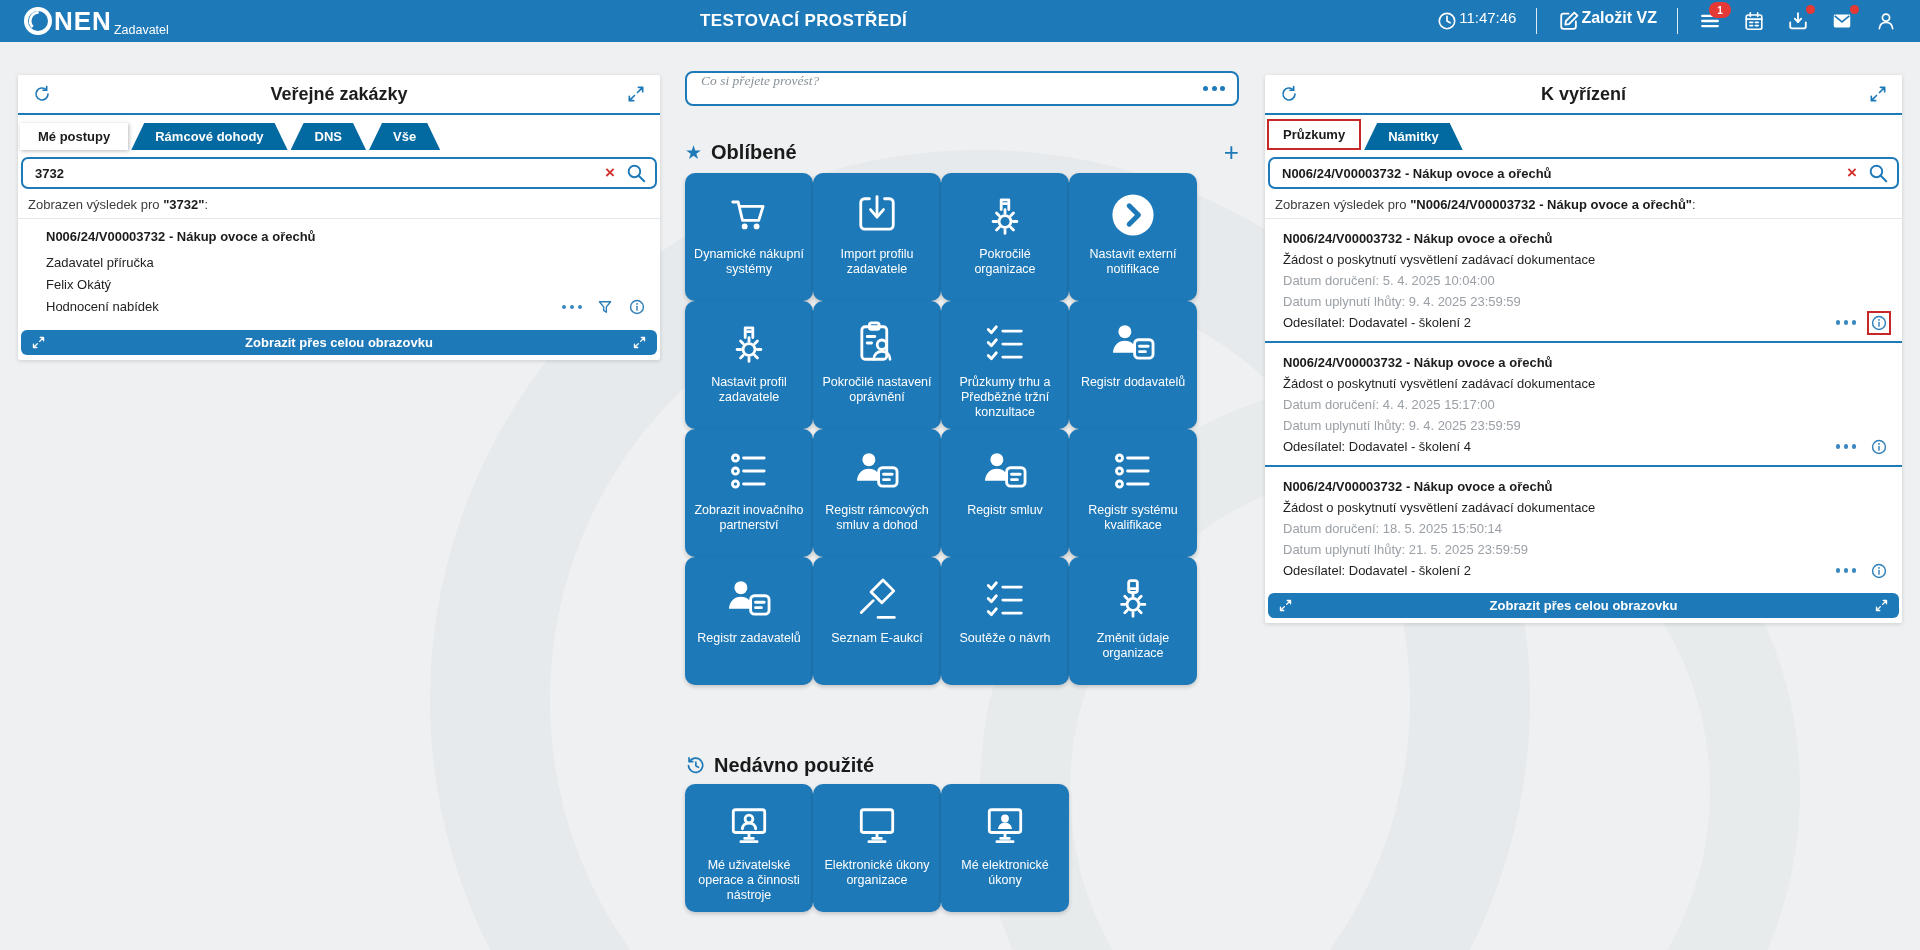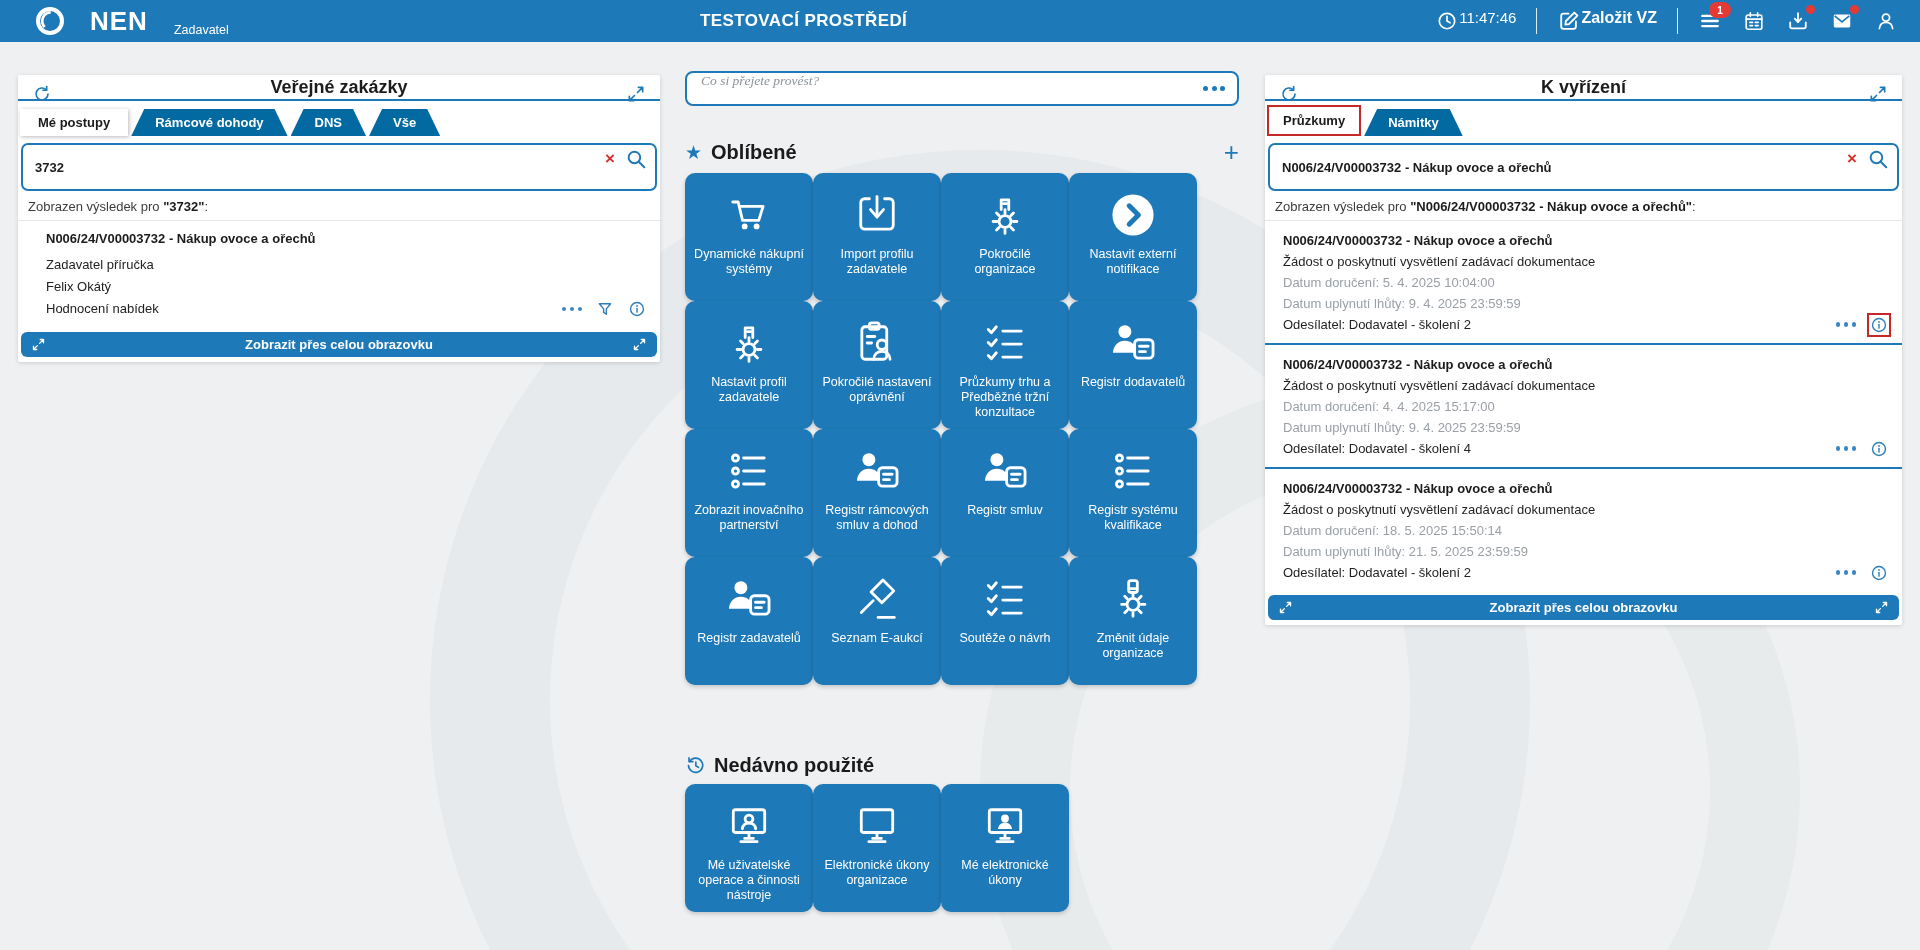--- a/index.html
+++ b/index.html
@@ -4,21 +4,21 @@
 <style>
   html,body{margin:0;padding:0}
   body{
     width:1920px;height:950px;overflow:hidden;position:relative;
     background:#eef0f1;color:#1c1c1c;
     font-family:"Liberation Sans",sans-serif;font-size:13px;
   }
   
   .topbar{position:absolute;inset:0 0 auto 0;height:42px;background:#1E79B8;color:#fff;
     display:flex;align-items:center;z-index:10}
-  .brand{display:flex;align-items:center;gap:24px;padding-left:34px;cursor:pointer}
+  .brand{display:flex;align-items:center;gap:0;padding-left:22px;cursor:pointer}
   .brand-name{font-size:26px;font-weight:700;letter-spacing:1px;line-height:1}
   .brand-sub{font-size:12.5px;position:relative;top:9px;margin-left:2px}
   .env-title{position:absolute;left:700px;top:11px;font-size:17px;font-weight:700;letter-spacing:.4px}
   .topbar-right{margin-left:auto;display:flex;align-items:center;gap:20px;padding-right:22px}
   .tb-group{display:flex;align-items:flex-start;gap:0}
   .tb-divider{width:1px;height:26px;background:rgba(255,255,255,.85)}
   .tb-time{font-size:15px}
   .tb-newvz{font-size:16px;font-weight:700;cursor:pointer}
   .tb-icon{position:relative;width:24px;height:24px;display:flex;align-items:center;justify-content:center;cursor:pointer}
   .tb-icon svg{width:22px;height:22px}
@@ -26,35 +26,35 @@
     background:#E53935;color:#fff;font-size:10px;font-weight:700;display:flex;align-items:center;justify-content:center;padding:0 3px}
   .reddot{position:absolute;top:-4px;right:-5px;width:9px;height:9px;border-radius:50%;background:#E53935}
   
   .wm{position:absolute;border-radius:50%;pointer-events:none;z-index:0}
   #wm-a{left:430px;top:150px;width:860px;height:860px;border:120px solid rgba(70,90,110,.035)}
   #wm-b{left:980px;top:380px;width:640px;height:640px;border:90px solid rgba(70,90,110,.03)}
   
   .panel{position:absolute;top:75px;background:#fff;box-shadow:0 1px 4px rgba(0,0,0,.15);z-index:2;border-radius:2px}
   #left-panel{left:18px;width:642px}
   #right-panel{left:1265px;width:637px}
-  .panel-head{position:relative;height:24px;display:flex;align-items:center;justify-content:center}
+  .panel-head{position:relative;height:38px;display:flex;align-items:center;justify-content:center}
   .panel-title{font-size:18px;font-weight:700}
   .ph-icon{position:absolute;top:9px;width:20px;height:20px;cursor:pointer;color:#1E79B8}
   .ph-icon svg{width:20px;height:20px}
   .ph-refresh{left:14px}
   .ph-expand{right:14px}
   .panel-rule{border-top:2px solid #1E79B8;margin:0}
   .tabstrip{display:flex;align-items:flex-end;height:28px;margin:7px 0 0 2px}
   .tab{height:27px;display:flex;align-items:center;font-weight:700;font-size:13px;cursor:pointer;white-space:nowrap}
   .tab-active{background:#fff;color:#1b1b1b;padding:0 18px;box-shadow:1px 1px 4px rgba(0,0,0,.28)}
   .tab-active.hl{box-shadow:none;border:2px solid #C62828;padding:0 14px}
   .tab-blue{background:#0369a1;color:#fff;padding:0 24px;margin-left:3px;
     clip-path:polygon(13px 0,calc(100% - 13px) 0,100% 100%,0 100%)}
   .searchrow{position:relative;margin:7px 3px 0 3px}
-  .searchrow input{width:100%;box-sizing:border-box;height:48px;border:2px solid #1E79B8;border-radius:7px;
+  .searchrow input{width:100%;box-sizing:border-box;height:32px;border:2px solid #1E79B8;border-radius:7px;
     padding:0 43px 0 12px;font-family:"Liberation Sans",sans-serif;font-size:13px;font-weight:700;color:#1b1b1b;outline:none;background:#fff}
   .sr-clear{position:absolute;right:38px;top:5px;width:18px;height:22px;display:flex;align-items:center;justify-content:center;
     color:#D32F2F;font-weight:700;font-size:17px;cursor:pointer}
   .sr-glass{position:absolute;right:10px;top:5px;width:22px;height:22px;color:#1E79B8;cursor:pointer}
   .sr-glass svg{width:22px;height:22px}
   .result-info{margin:8px 10px 0 10px;color:#3c3c3c;font-size:13px}
   .result-info b{color:#1b1b1b}
   .results{margin-top:6px;border-top:1px solid #e4e6e8}
   
   .vz-item{padding:10px 14px 8px 28px;cursor:pointer}

